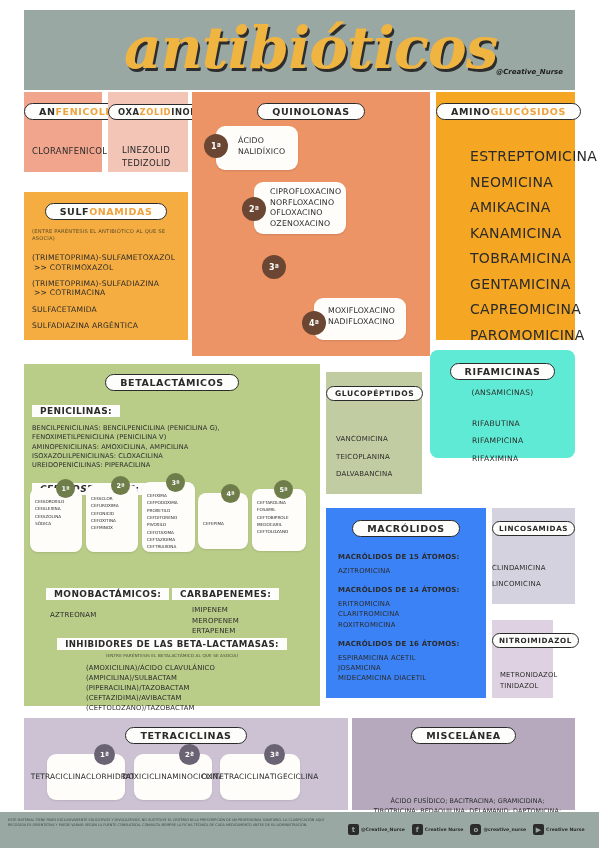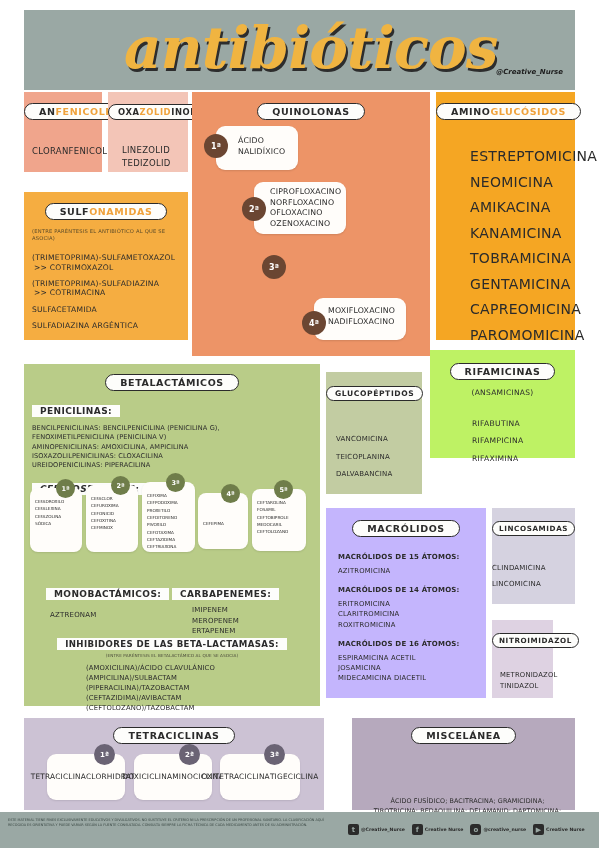--- a/index.html
+++ b/index.html
@@ -55,25 +55,25 @@
   
   .panel { position: absolute; }
 
   .p-anfenicoles { left:24px; top:92px; width:78px; height:80px; background:#f0a58c; }
   .p-oxazolid   { left:108px; top:92px; width:80px; height:80px; background:#f3c5b7; }
   .p-sulfonam   { left:24px; top:192px; width:164px; height:148px; background:#f5ad41; }
   .p-quinolonas { left:192px; top:92px; width:238px; height:264px; background:#ed9467; }
   .p-aminogluc  { left:436px; top:92px; width:139px; height:248px; background:#f5a623; }
   .p-betalact   { left:24px; top:364px; width:296px; height:342px; background:#b9cc88; }
   .p-glucopept  { left:326px; top:372px; width:96px; height:122px; background:#c2cca2; }
-  .p-rifamicina { left:430px; top:350px; width:145px; height:108px; background:#bef264; }
-  .p-macrolidos { left:326px; top:508px; width:160px; height:190px; background:#c4b5fd; }
+  .p-rifamicina { left:430px; top:350px; width:145px; height:108px; background:#5eead4;border-radius:8px; }
+  .p-macrolidos { left:326px; top:508px; width:160px; height:190px; background:#3b82f6; }
   .p-lincosam   { left:492px; top:508px; width:83px; height:96px; background:#d5d2e0; }
   .p-nitroimid  { left:492px; top:620px; width:61px; height:78px; background:#ded2e2; }
-  .p-tetracic   { left:24px; top:718px; width:300px; height:92px; background:#ccc2d4; }
+  .p-tetracic   { left:24px; top:718px; width:324px; height:92px; background:#ccc2d4; }
   .p-miscelanea { left:352px; top:718px; width:223px; height:92px; background:#b6a9bd; }
 
   .footer {
     position:absolute; left:0; top:812px; width:599px; height:36px;
     background:#9aa8a4;
   }
   .footer-text {
     position:absolute; left:8px; top:6px; width:330px;
     font-size:3.4px; line-height:1.55; color:#3c4a46;
   }

